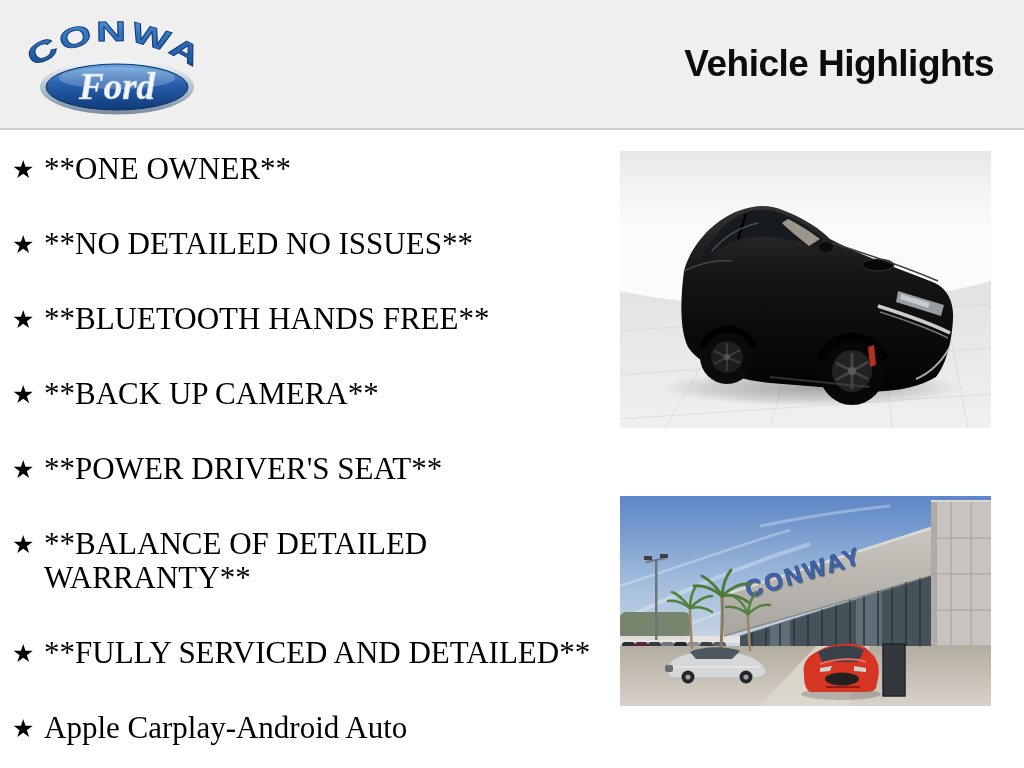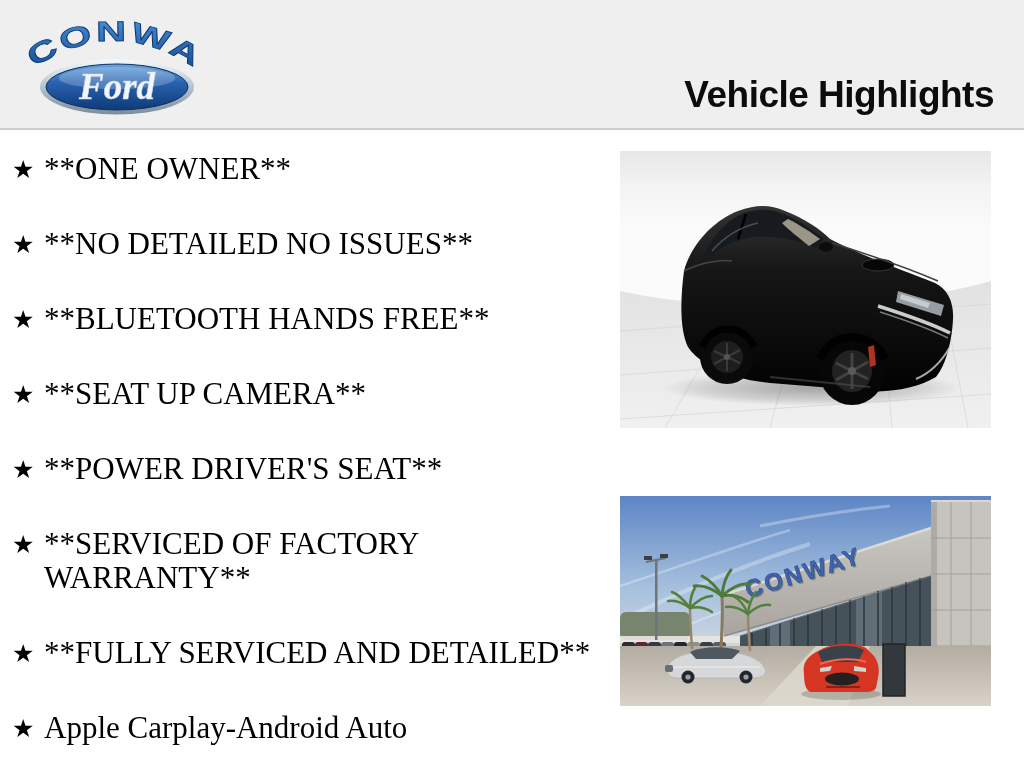--- a/index.html
+++ b/index.html
@@ -20,21 +20,20 @@
   .logo-wrap {
     position:absolute; left:28px; top:12px;
     width:182px; height:106px;
   }
   .page-title {
     position:absolute; top:44px; right:30px;
     font-size:37px; line-height:40px;
     font-weight:bold; color:#0c0c0c;
     letter-spacing:-0.5px;
     white-space:nowrap;
-    margin-top:31px;
   }
   
   .highlights {
     position:absolute; left:10px; top:152px;
     width:604px;
     list-style:none;
   }
   .highlights li {
     display:flex;
     align-items:flex-start;
@@ -111,29 +110,29 @@
   <li>
     <span class="star">★</span>
     <span class="item-text">**NO DETAILED NO ISSUES**</span>
   </li>
   <li>
     <span class="star">★</span>
     <span class="item-text">**BLUETOOTH HANDS FREE**</span>
   </li>
   <li>
     <span class="star">★</span>
-    <span class="item-text">**SEAT UP CAMERA**</span>
+    <span class="item-text">**BACK UP CAMERA**</span>
   </li>
   <li>
     <span class="star">★</span>
     <span class="item-text">**POWER DRIVER'S SEAT**</span>
   </li>
   <li>
     <span class="star">★</span>
-    <span class="item-text">**SERVICED OF FACTORY WARRANTY**</span>
+    <span class="item-text">**BALANCE OF DETAILED WARRANTY**</span>
   </li>
   <li>
     <span class="star">★</span>
     <span class="item-text">**FULLY SERVICED AND DETAILED**</span>
   </li>
   <li>
     <span class="star">★</span>
     <span class="item-text">Apple Carplay-Android Auto</span>
   </li>
 </ul>

